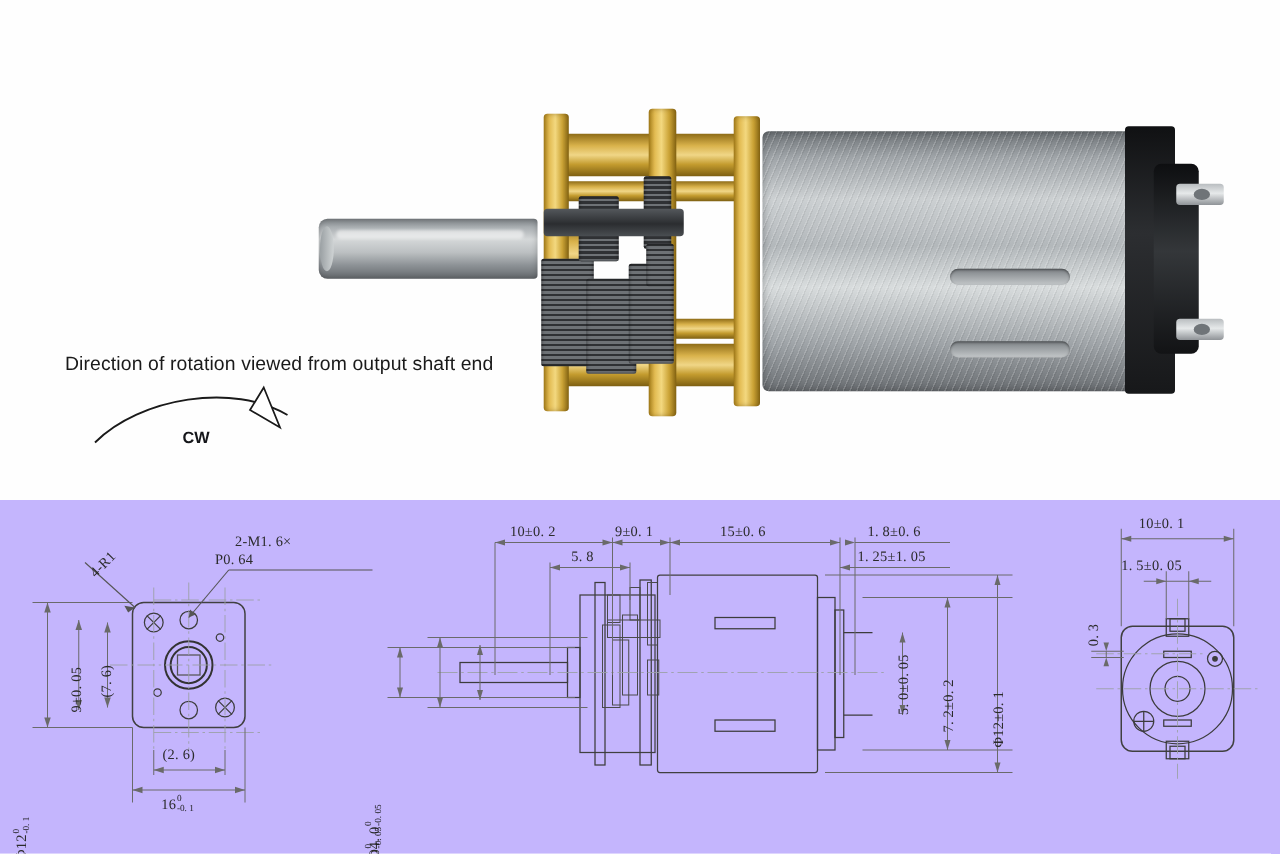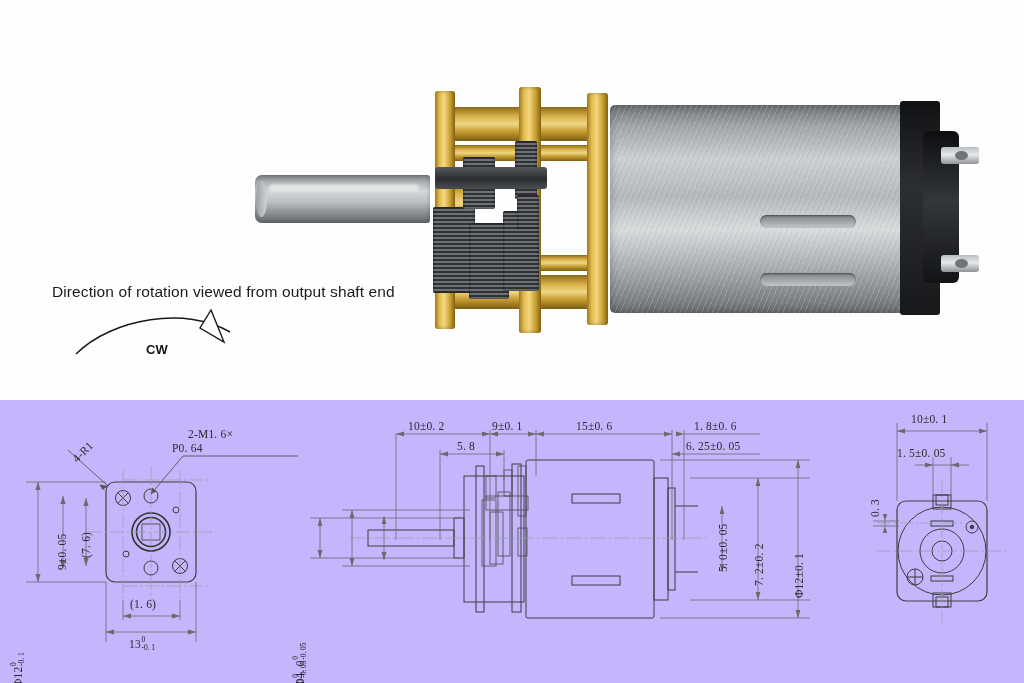--- a/index.html
+++ b/index.html
@@ -220,23 +220,23 @@
     <div class="dtxt rot45" style="left:62px;top:36px;">4-R1</div>
 
     <div class="dtxt" style="left:156px;top:8px;margin-left:24px;">2-M1. 6×</div>
     <div class="dtxt" style="left:164px;top:22px;">P0. 64</div>
 
     <div class="vt" style="left:20px;top:155px;">
       <span class="dtxt" style="position:static;">Φ12</span><span class="frac"><span>0</span><br><span>-0. 1</span></span>
     </div>
     <div class="dtxt vt" style="left:48px;top:150px;">9±0. 05</div>
     <div class="dtxt vt" style="left:72px;top:138px;">(7. 6)</div>
-    <div class="dtxt" style="left:122px;top:178px;">(1. 6)</div>
+    <div class="dtxt" style="left:122px;top:178px;">(2. 6)</div>
     <div style="position:absolute;left:121px;top:214px;">
-      <span class="dtxt" style="position:static;">13</span><span class="frac"><span>0</span><br><span>-0. 1</span></span>
+      <span class="dtxt" style="position:static;">16</span><span class="frac"><span>0</span><br><span>-0. 1</span></span>
     </div>
   </div>
 
   <div class="dwg d-mid">
     <svg width="560" height="263">
       <g stroke="#3c3c3c" fill="none" stroke-width="1">
 
         <rect x="78" y="110" width="86" height="16"></rect>
         <rect x="164" y="98" width="10" height="40"></rect>
 
@@ -332,21 +332,21 @@
         <path d="M508,40 l-2.4,8 h4.8 Z"></path>
           <path d="M508,198 l-2.4,-8 h4.8 Z"></path>
       </g>
     </svg>
 
     <div class="dtxt" style="left:118px;top:0px;">10±0. 2</div>
     <div class="dtxt" style="left:202px;top:0px;">9±0. 1</div>
     <div class="dtxt" style="left:286px;top:0px;">15±0. 6</div>
     <div class="dtxt" style="left:404px;top:0px;">1. 8±0. 6</div>
     <div class="dtxt" style="left:167px;top:20px;">5. 8</div>
-    <div class="dtxt" style="left:396px;top:20px;">6. 25±0. 05</div>
+    <div class="dtxt" style="left:396px;top:20px;">1. 25±1. 05</div>
 
     <div class="vt" style="left:25px;top:235px;">
       <span class="dtxt" style="position:static;">Φ4. 0</span><span class="frac"><span>0</span><br><span>-0. 05</span></span>
     </div>
     <div class="vt" style="left:57px;top:238px;">
       <span class="dtxt" style="position:static;">Φ3. 0</span><span class="frac"><span>0</span><br><span>-0. 05</span></span>
     </div>
     <div class="vt" style="left:89px;top:235px;">
       
     </div>

